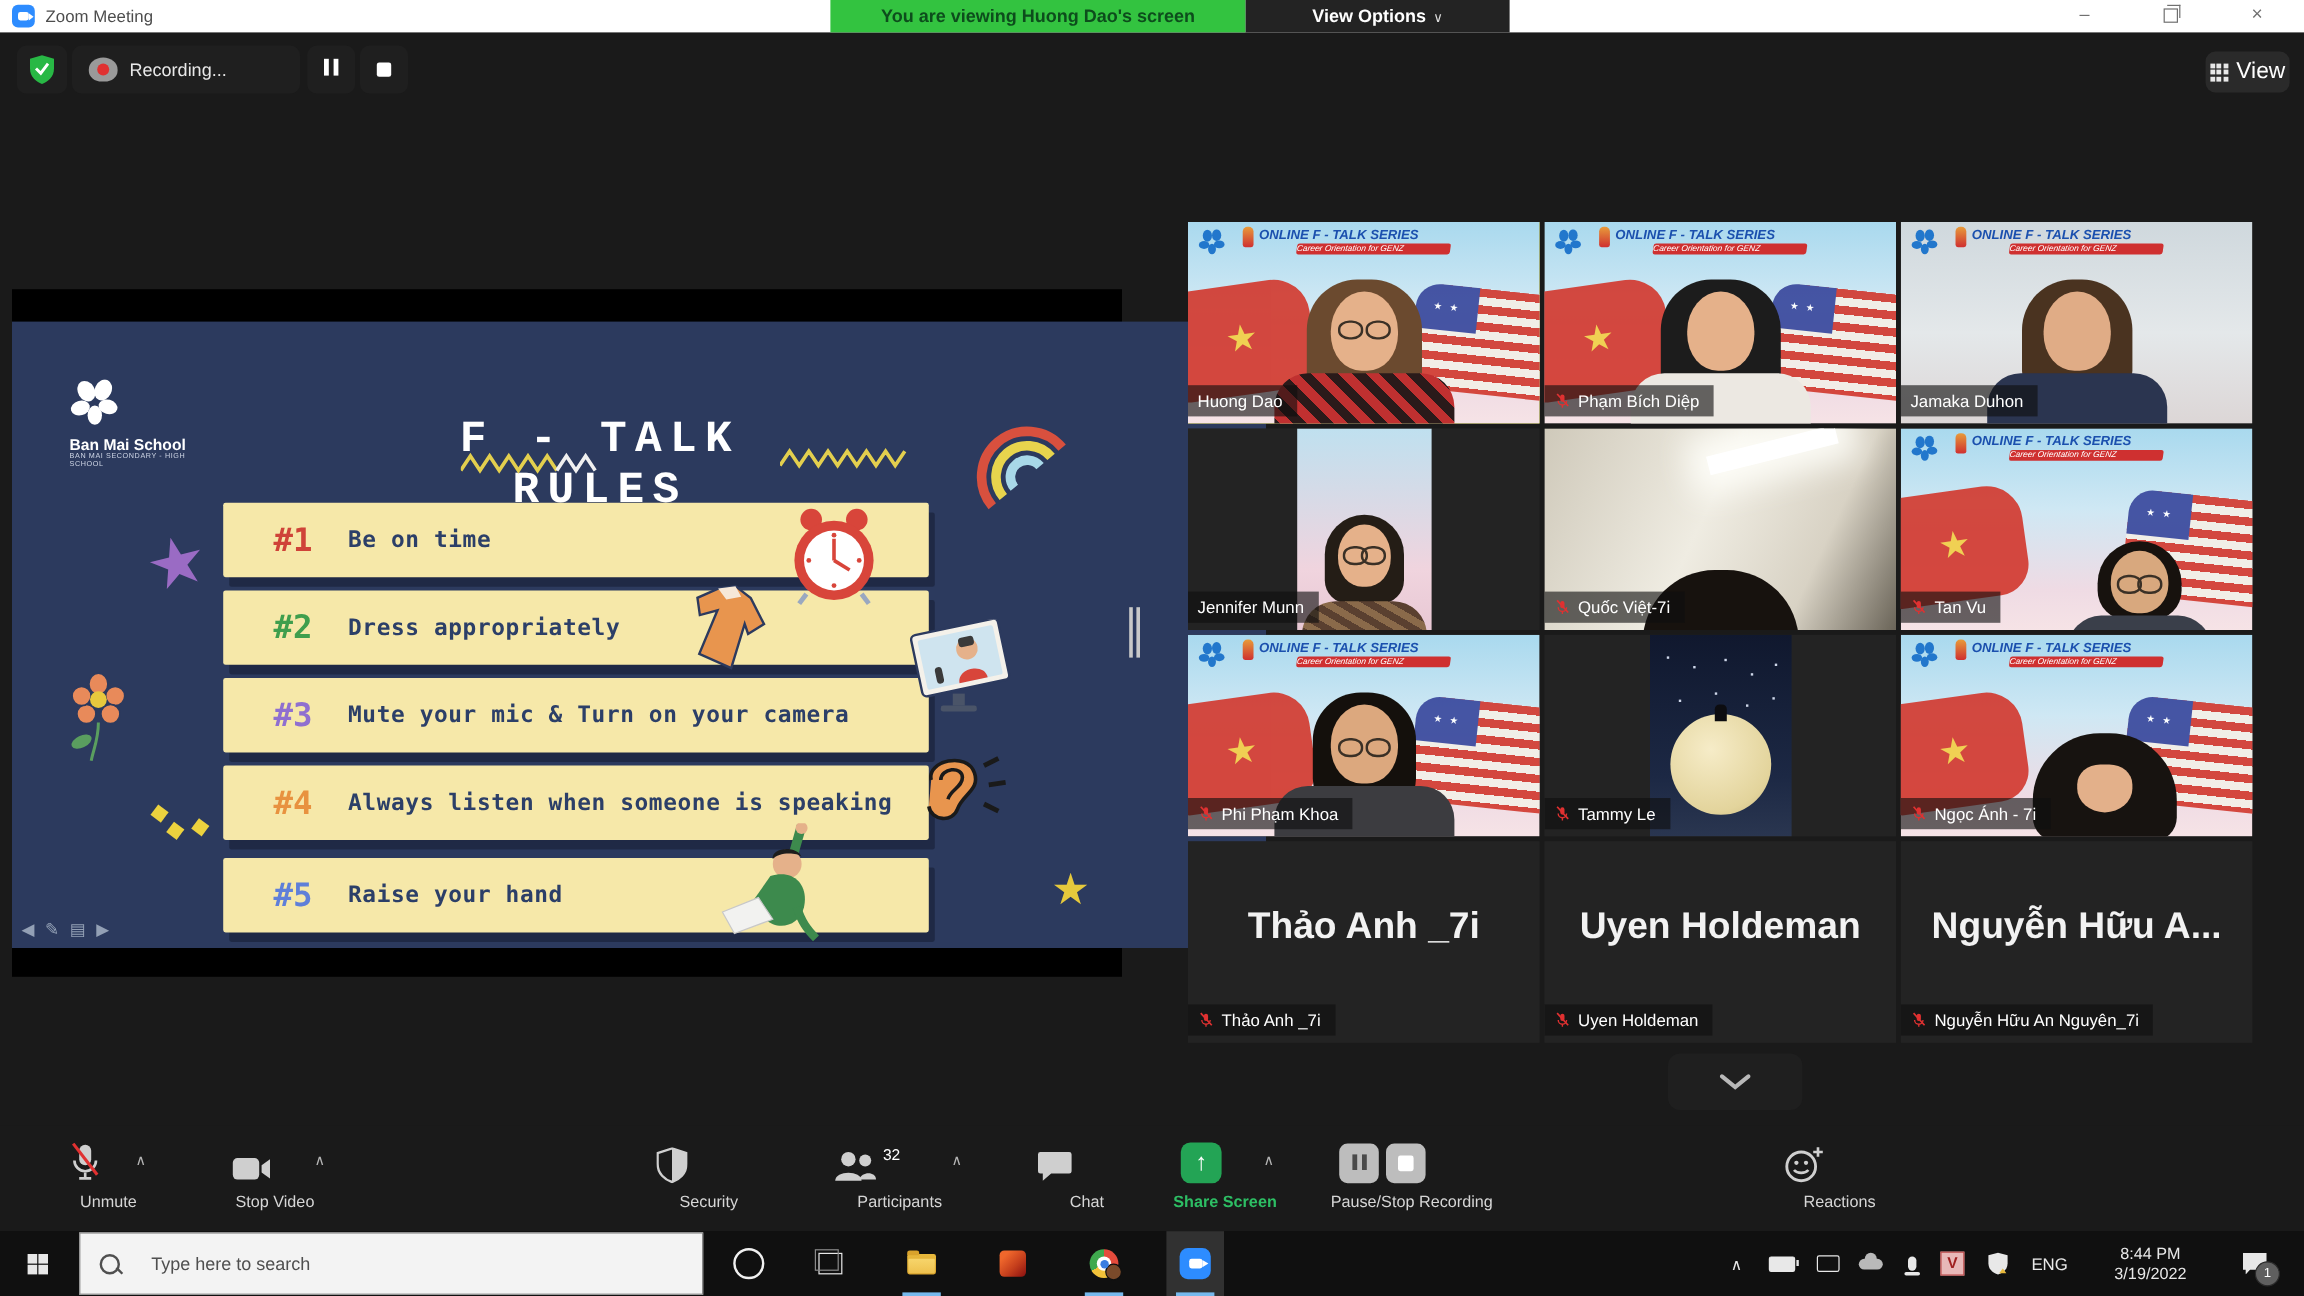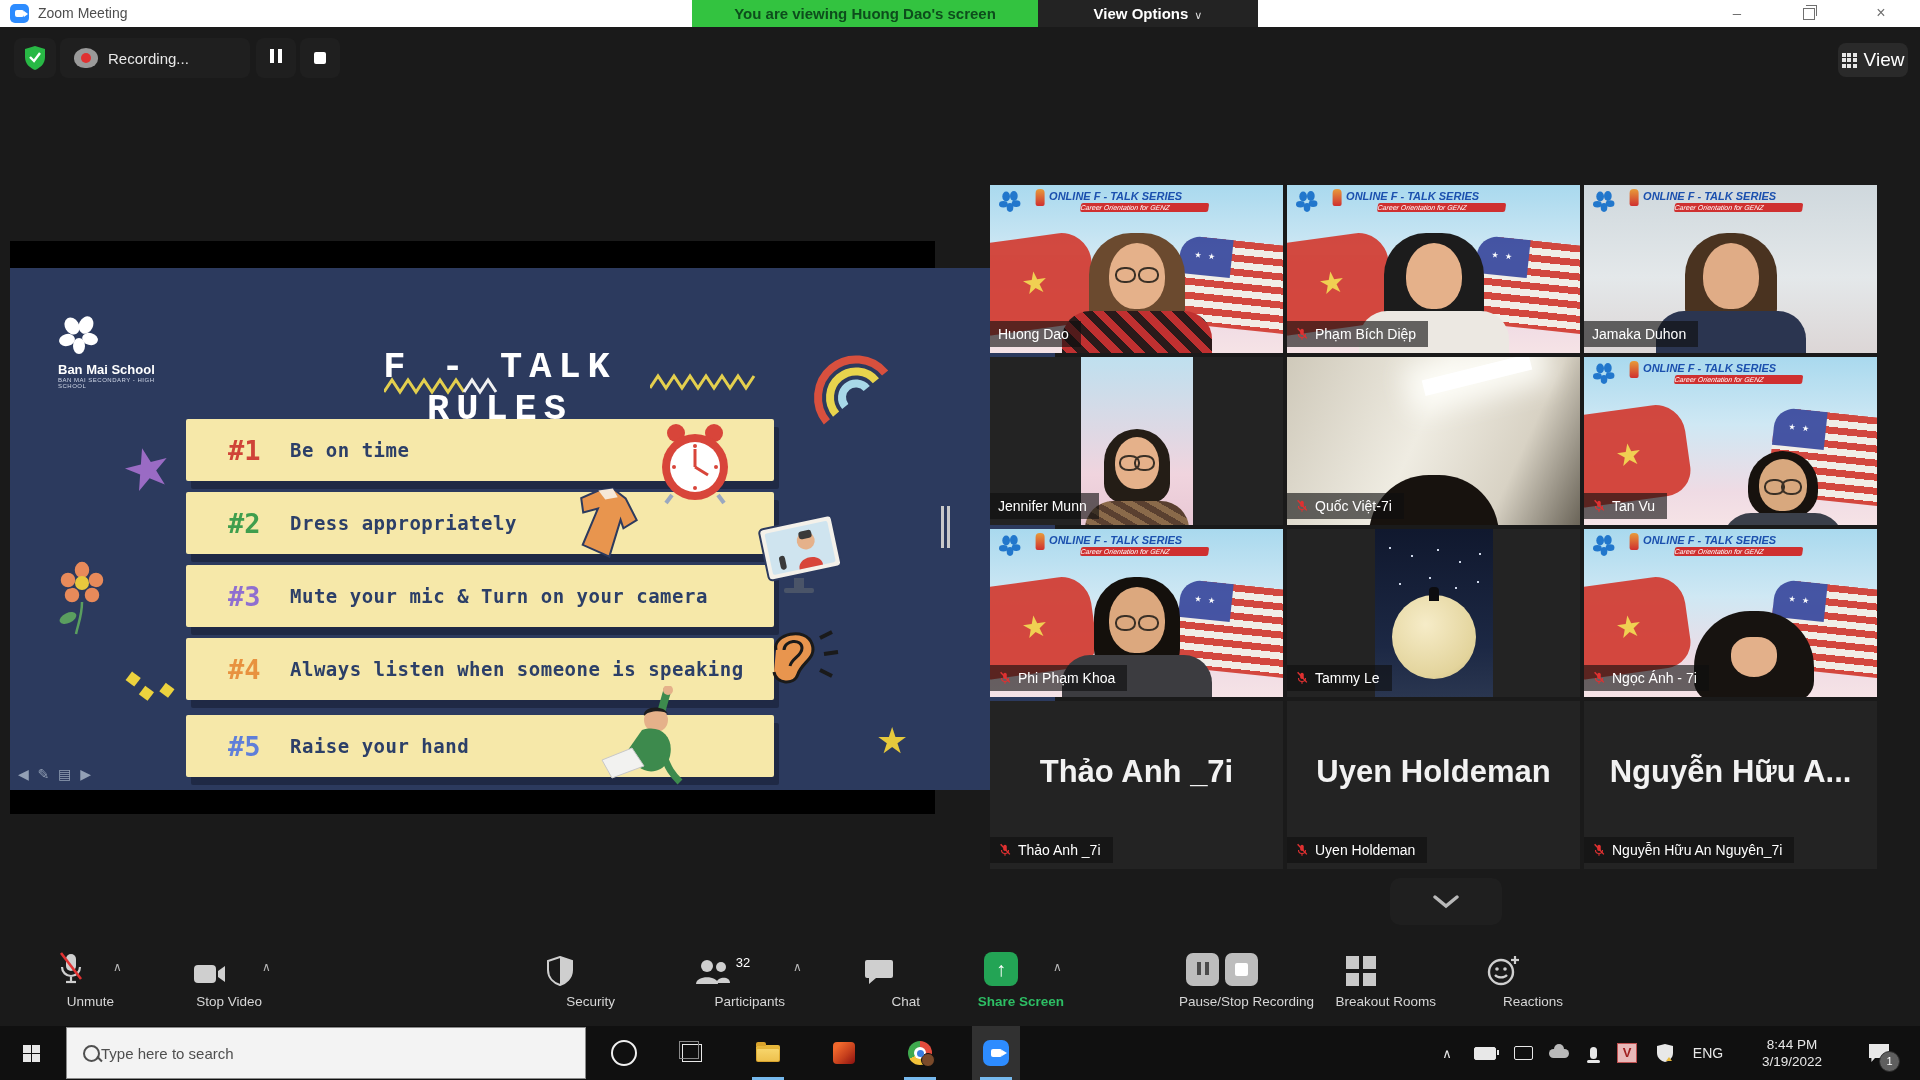--- a/index.html
+++ b/index.html
@@ -118,21 +118,21 @@
     background:linear-gradient(#c9c9c9,#c9c9c9) 0 0/13px 13px no-repeat,linear-gradient(#c9c9c9,#c9c9c9) 17px 0/13px 13px no-repeat,
     linear-gradient(#c9c9c9,#c9c9c9) 0 17px/13px 13px no-repeat,linear-gradient(#c9c9c9,#c9c9c9) 17px 17px/13px 13px no-repeat;}
   
   .taskbar{position:absolute;left:0;top:1026px;width:1920px;height:54px;background:#101010;}
   .tk-item{position:absolute;top:0;height:54px;display:flex;align-items:center;justify-content:center;}
   .start{left:8px;width:46px;}
   .win-logo{width:17px;height:17px;
     background:linear-gradient(#e8e8e8,#e8e8e8) 0 0/8px 8px no-repeat,linear-gradient(#e8e8e8,#e8e8e8) 9px 0/8px 8px no-repeat,
     linear-gradient(#e8e8e8,#e8e8e8) 0 9px/8px 8px no-repeat,linear-gradient(#e8e8e8,#e8e8e8) 9px 9px/8px 8px no-repeat;}
   .searchbox{position:absolute;left:66px;top:1px;width:520px;height:52px;background:#f3f3f3;border:1px solid #8a8a8a;
-    display:flex;align-items:center;color:#4f4f4f;font-size:15px;gap:1px;padding-left:16px;box-sizing:border-box;}
+    display:flex;align-items:center;color:#4f4f4f;font-size:15px;gap:26px;padding-left:16px;box-sizing:border-box;}
   .mag{width:13px;height:13px;border:2px solid #4f4f4f;border-radius:50%;position:relative;}
   .mag::after{content:"";position:absolute;left:11px;top:11px;width:7px;height:2px;background:#4f4f4f;transform:rotate(45deg);}
   .cortana{left:600px;width:48px;} .cortana i{width:22px;height:22px;border:2.5px solid #f0f0f0;border-radius:50%;}
   .taskview{left:668px;width:48px;}
   .tv{width:18px;height:16px;border:1.5px solid #e8e8e8;position:relative;background:#101010;}
   .tv::before{content:"";position:absolute;left:-4px;top:-4px;width:18px;height:16px;border:1.5px solid #8a8a8a;}
   .fexp{left:744px;width:48px;}
   .folder{width:24px;height:17px;background:linear-gradient(#e8b93c,#d9a32c);border-radius:2px;position:relative;}
   .folder::before{content:"";position:absolute;left:0;top:-3px;width:10px;height:4px;background:#d9a32c;border-radius:2px 2px 0 0;}
   .folder::after{content:"";position:absolute;left:1px;top:4px;width:22px;height:12px;background:linear-gradient(#f7d56b,#eec14e);border-radius:1px;}
@@ -701,38 +701,32 @@
     </div>
 
     <div class="tb-item share-green" style="left:938px;width:126px">
       <div class="tb-icon">
           <span class="share-sq">↑</span>
         </div>
       <div class="tb-label">Share Screen</div>
     </div>
     <div class="tb-caret" style="left:1053px">∧</div>
 
-    <div class="tb-item" style="left:1130px;width:184px">
+    <div class="tb-item" style="left:1060px;width:184px">
       <div class="tb-icon">
         <span class="ctl-sq">
             <span class="pg"><i></i><i></i></span>
           </span>
         <span class="ctl-sq">
             <span class="sg"></span>
           </span>
       </div>
       <div class="tb-label">Pause/Stop Recording</div>
     </div>
 
-    <div class="tb-item" style="left:1286px;width:150px">
-      <div class="tb-icon">
-          <span class="bo-grid"></span>
-        </div>
-      <div class="tb-label">Breakout Rooms</div>
-    </div>
 
     <div class="tb-item" style="left:1445px;width:118px">
       <div class="tb-icon">
         <svg width="34" height="32" viewBox="0 0 34 32">
           <circle cx="14" cy="18" r="12" fill="none" stroke="#cfcfcf" stroke-width="2.4"></circle>
           <circle cx="10" cy="15" r="1.8" fill="#cfcfcf"></circle>
             <circle cx="18" cy="15" r="1.8" fill="#cfcfcf"></circle>
           <path d="M8 21 a7 5 0 0 0 12 0" fill="none" stroke="#cfcfcf" stroke-width="2.2"></path>
           <line x1="28" y1="2" x2="28" y2="10" stroke="#cfcfcf" stroke-width="2.2"></line>
           <line x1="24" y1="6" x2="32" y2="6" stroke="#cfcfcf" stroke-width="2.2"></line>

